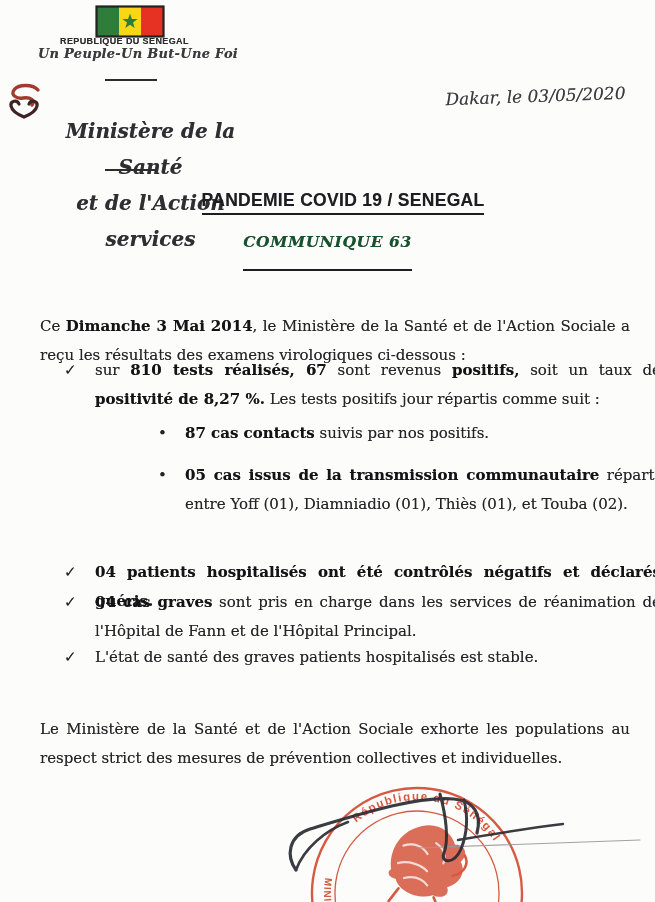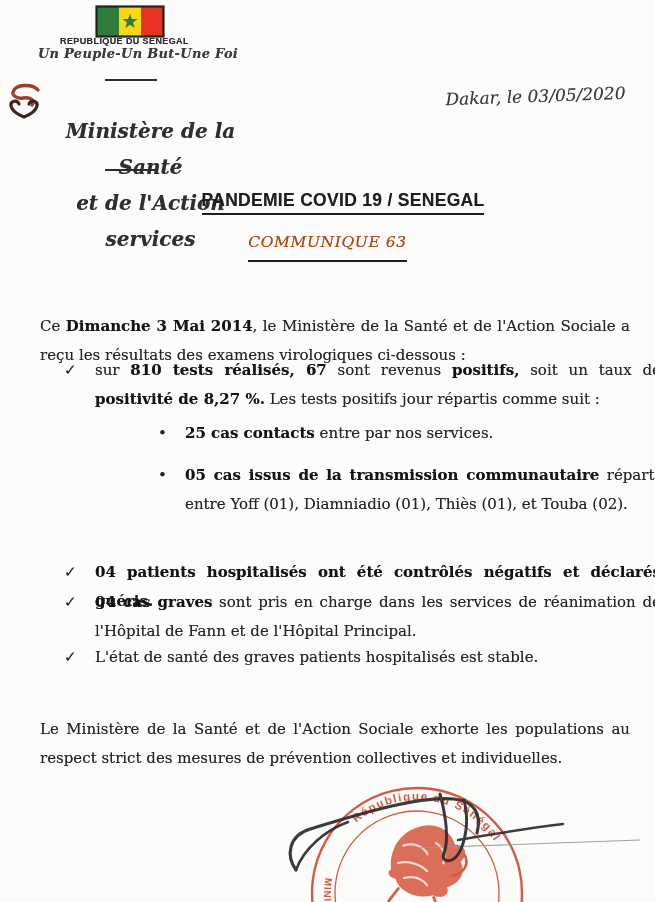--- a/index.html
+++ b/index.html
@@ -28,23 +28,23 @@
   .dateline{left:428px;top:86px;width:215px;text-align:center;
     font-style:italic;font-size:17px;color:#3a3a40;transform:rotate(-2deg);}
   
   .title-row{left:0;top:190px;width:655px;text-align:center;}
   .title-row .t{
     display:inline-block;font-family:"Liberation Sans",sans-serif;
     font-weight:800;font-size:17.5px;letter-spacing:.3px;color:#1e1e22;
     border-bottom:2.5px solid #1e1e22;padding-bottom:2px;margin-left:31px;}
   .subtitle-row{left:0;top:232px;width:655px;text-align:center;}
   .subtitle-row .t{
-    display:inline-block;font-weight:400;font-style:italic;font-size:15.5px;
-    letter-spacing:.6px;color:#c2410c;border-bottom:2.5px solid #1e1e22;
-    padding-bottom:9px;}
+    display:inline-block;font-weight:700;font-style:italic;font-size:15.5px;
+    letter-spacing:.6px;color:#14532d;border-bottom:2.5px solid #1e1e22;
+    padding-bottom:18px;}
   
   .para{font-size:15px;line-height:29px;text-align:justify;color:#242428;}
   .para b{font-weight:700;color:#141417;}
   .p-intro{left:40px;top:297px;width:590px;}
   .li{padding-left:31px;}
   .li .marker{position:absolute;left:0;top:0;width:24px;text-align:left;
     font-size:15px;color:#242428;}
   .li-check1{left:64px;top:356px;width:566px;}
   .li-bullet1{left:158px;top:419px;width:482px;padding-left:27px;}
   .li-bullet2{left:158px;top:461px;width:482px;padding-left:27px;}
@@ -96,21 +96,21 @@
     <span class="t doc-text">COMMUNIQUE 63</span>
   </div>
 
   <p class="abs para p-intro doc-text"><span>Ce </span><b>Dimanche 3 Mai 2014</b><span>, le Ministère de la Santé et de l'Action Sociale a reçu les résultats des examens virologiques ci-dessous :</span></p>
 
   <div class="abs para li li-check1 doc-text">
     <span class="marker">✓</span><span>sur </span><b>810 tests réalisés, 67</b><span> sont revenus </span><b>positifs,</b><span> soit un taux de </span><b>positivité de 8,27 %.</b><span>  Les tests positifs jour répartis comme suit :</span>
   </div>
 
   <div class="abs para li li-bullet1 doc-text">
-    <span class="marker bullet-marker">•</span><b>25 cas contacts</b><span> entre par nos services.</span>
+    <span class="marker bullet-marker">•</span><b>87 cas contacts</b><span> suivis par nos positifs.</span>
   </div>
 
   <div class="abs para li li-bullet2 doc-text">
     <span class="marker bullet-marker">•</span><b>05 cas issus de la transmission communautaire</b><span> répartis entre Yoff (01), Diamniadio (01), Thiès (01), et Touba (02).</span>
   </div>
 
   <div class="abs para li li-check2 doc-text">
     <span class="marker">✓</span><b>04 patients hospitalisés ont été contrôlés négatifs et déclarés guéris.</b>
   </div>
 

